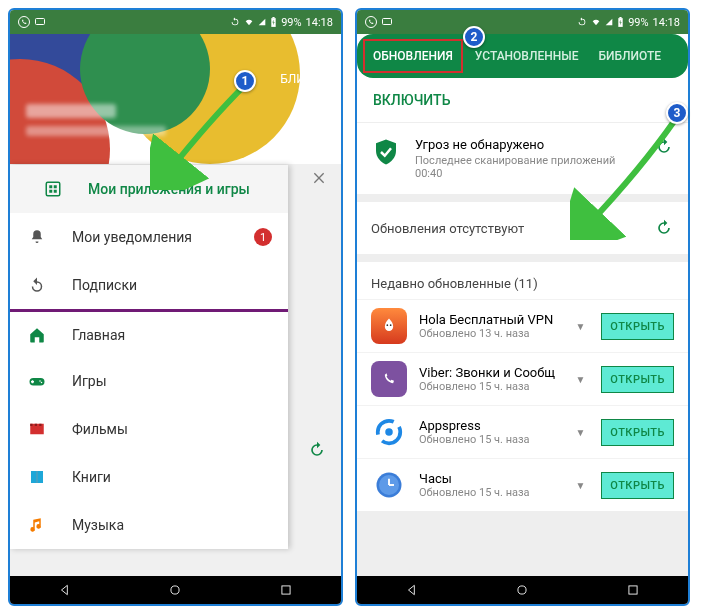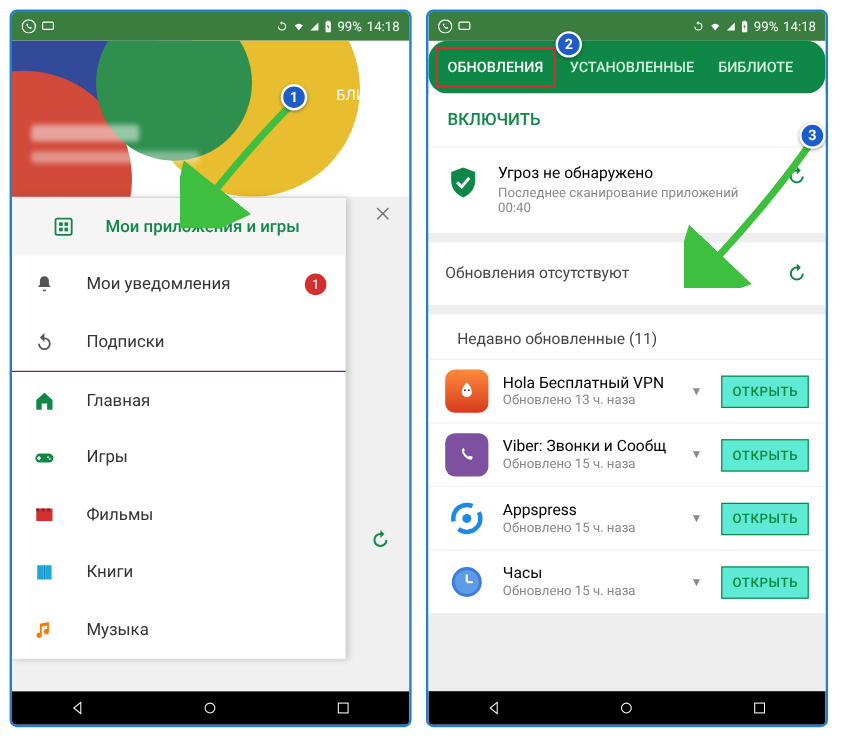--- a/index.html
+++ b/index.html
@@ -10,21 +10,21 @@
   .statusbar .left, .statusbar .right { display: flex; gap: 4px; align-items: center; }
   .statusbar .right span { font-size: 11px; }
 
   
   .p1-bg { position: absolute; top: 24px; left: 0; right: 0; bottom: 28px; background: #f0f0f0; }
   .p1-header-img { position: absolute; top: 24px; left: 0; right: 0; height: 130px; overflow: hidden; }
   .p1-circ { position: absolute; border-radius: 50%; }
   .search-icon { position: absolute; top: 36px; right: 14px; color: #fff; }
   .p1-card { position: absolute; top: 155px; left: 0; width: 278px; background: #fff; box-shadow: 2px 0 6px rgba(0,0,0,0.2); }
   .menu-item { display: flex; align-items: center; height: 48px; padding: 0 16px; gap: 24px; font-size: 14px; color: #333; position: relative; }
-  .menu-item.divider-top { border-top: 1px solid #701a75; }
+  .menu-item.divider-top { border-top: 3px solid #701a75; }
   .menu-item .mi-icon { width: 22px; display: flex; justify-content: center; }
   .menu-item.active .mi-label { color: #0f8746; font-weight: 500; }
   .menu-item.active .mi-icon { color: #0f8746; }
   .menu-item.active { background: #f5f5f5; padding-left: 32px; }
   .badge-red { position: absolute; right: 16px; width: 18px; height: 18px; border-radius: 50%; background: #d32f2f; color: #fff; font-size: 11px; display: flex; align-items: center; justify-content: center; }
   .bg-refresh { position: absolute; right: 14px; top: 430px; color: #0f8746; }
   .bg-close { position: absolute; right: 14px; top: 160px; color: #777; }
   .bg-tag { position: absolute; right: 14px; top: 62px; color: #fff; font-size: 12px; }
 
   
@@ -33,21 +33,21 @@
   .p2-tab.active { color: #fff; }
   .p2-tab.active.hl { border: 2px solid #d32f2f; }
   .p2-body { flex: 1; background: #eee; overflow: hidden; }
   .enable { color: #0f8746; font-weight: 500; font-size: 14px; padding: 14px 16px; background: #fff; border-bottom: 1px solid #eee; }
   .scan-row { display: flex; align-items: flex-start; gap: 14px; background: #fff; padding: 14px 14px; }
   .shield { width: 30px; height: 30px; flex-shrink: 0; }
   .scan-text { flex: 1; font-size: 13px; }
   .scan-sub { font-size: 11px; color: #888; margin-top: 2px; }
   .refresh-ic { color: #0f8746; flex-shrink: 0; }
   .upd-row { display: flex; align-items: center; background: #fff; padding: 16px 14px; margin-top: 8px; font-size: 13px; color: #444; }
-  .recent-hdr { background: #fff; padding: 14px 24px 8px; font-size: 13px; color: #444; margin-top: 8px; }
+  .recent-hdr { background: #fff; padding: 14px 14px 8px; font-size: 13px; color: #444; margin-top: 8px; }
   .app-row { display: flex; align-items: center; background: #fff; padding: 8px 14px; gap: 12px; border-top: 1px solid #f2f2f2; }
   .app-ic { width: 36px; height: 36px; border-radius: 8px; flex-shrink: 0; display: flex; align-items: center; justify-content: center; }
   .app-info { flex: 1; overflow: hidden; }
   .app-name { font-size: 13px; white-space: nowrap; overflow: hidden; text-overflow: ellipsis; }
   .app-sub { font-size: 11px; color: #888; }
   .chev { color: #888; font-size: 10px; margin: 0 4px; }
   .open-btn { border: 1px solid #0f8746; color: #0f8746; font-size: 11px; font-weight: 500; padding: 6px 8px; background: #5eead4; letter-spacing: 0.5px; }
 
   .navbar { height: 28px; background: #000; display: flex; justify-content: space-around; align-items: center; color: #fff; margin-top: auto; }
   .navbar .nk { width: 18px; height: 18px; display: flex; align-items: center; justify-content: center; }

